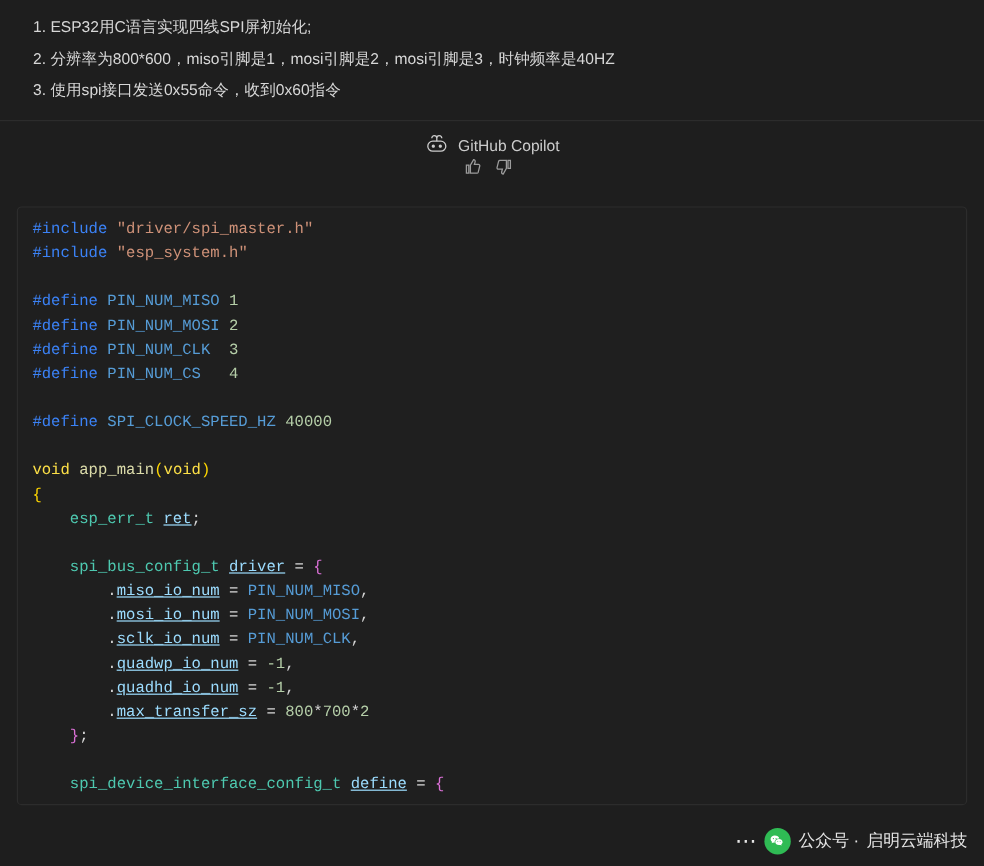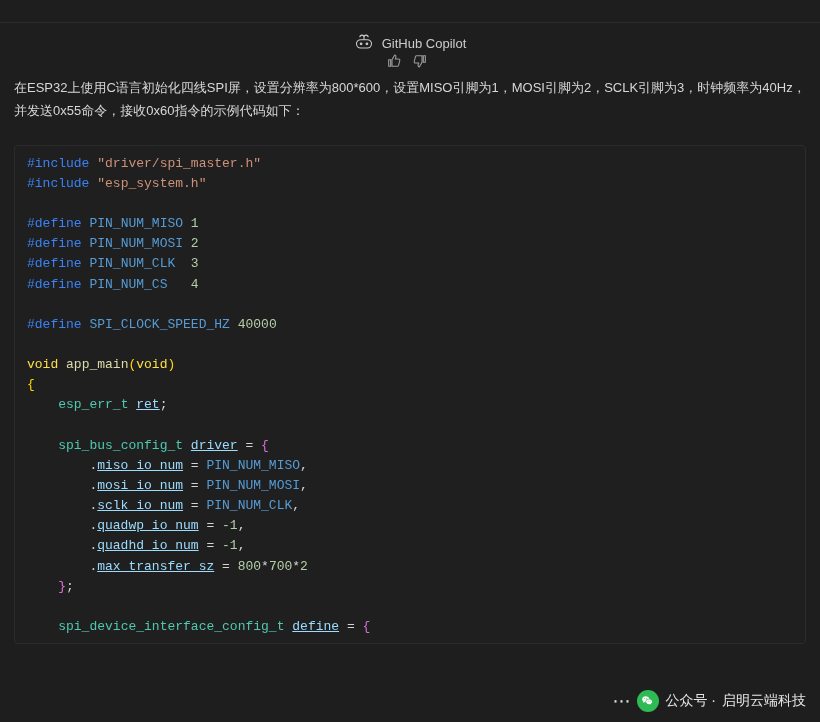--- a/index.html
+++ b/index.html
@@ -92,20 +92,25 @@
     background: #2fbb54;
     display: flex; align-items: center; justify-content: center;
     font-size: 12px;
   }
   .wm-dots { font-size: 18px; letter-spacing: 1px; color: #e6e6e6; }
 </style>
 </head>
 <body>
 
 <div class="block">
+  <ol class="user-list">
+    <li>ESP32用C语言实现四线SPI屏初始化;</li>
+    <li>分辨率为800*600，miso引脚是1，mosi引脚是2，mosi引脚是3，时钟频率是40HZ</li>
+    <li>使用spi接口发送0x55命令，收到0x60指令</li>
+  </ol>
 </div>
 
 <hr class="sep">
 
 <div class="block">
   <div class="cop-head">
     <div class="cop-left">
       <span class="copilot-icon">
         <svg viewBox="0 0 24 24" width="20" height="20" fill="none" stroke="#cccccc" stroke-width="1.3">
           <rect x="3" y="8" width="18" height="10" rx="5"></rect>
@@ -123,21 +128,20 @@
         </svg>
       </div>
       <div>
         <svg viewBox="0 0 24 24" width="16" height="16" fill="none" stroke="currentColor" stroke-width="1.6">
           <path d="M17 14V4h3v10h-3zm-2-10v10l-4 7c-1 0-2-1-2-2.5L10 15H5c-1 0-2-1-1.7-2l2-8C5.5 4.4 6.1 4 6.8 4H15z"></path>
         </svg>
       </div>
     </div>
   </div>
 
-  <div class="cop-body">在ESP32上使用C语言初始化四线SPI屏，设置分辨率为800*600，设置MISO引脚为1，MOSI引脚为2，SCLK引脚为3，时钟频率为40Hz，并发送0x55命令，接收0x60指令的示例代码如下：</div>
 </div>
 
 <div class="code-wrap"><span class="tok-pp">#include</span> <span class="tok-str">"driver/spi_master.h"</span>
 <span class="tok-pp">#include</span> <span class="tok-str">"esp_system.h"</span>
 
 <span class="tok-pp">#define</span> <span class="tok-mac">PIN_NUM_MISO</span> <span class="tok-num">1</span>
 <span class="tok-pp">#define</span> <span class="tok-mac">PIN_NUM_MOSI</span> <span class="tok-num">2</span>
 <span class="tok-pp">#define</span> <span class="tok-mac">PIN_NUM_CLK</span>  <span class="tok-num">3</span>
 <span class="tok-pp">#define</span> <span class="tok-mac">PIN_NUM_CS</span>   <span class="tok-num">4</span>
 

